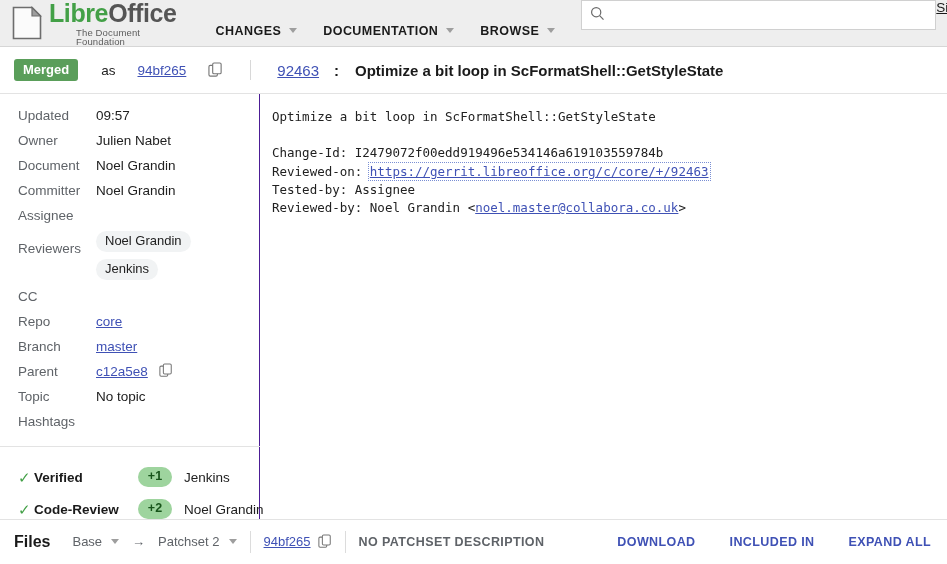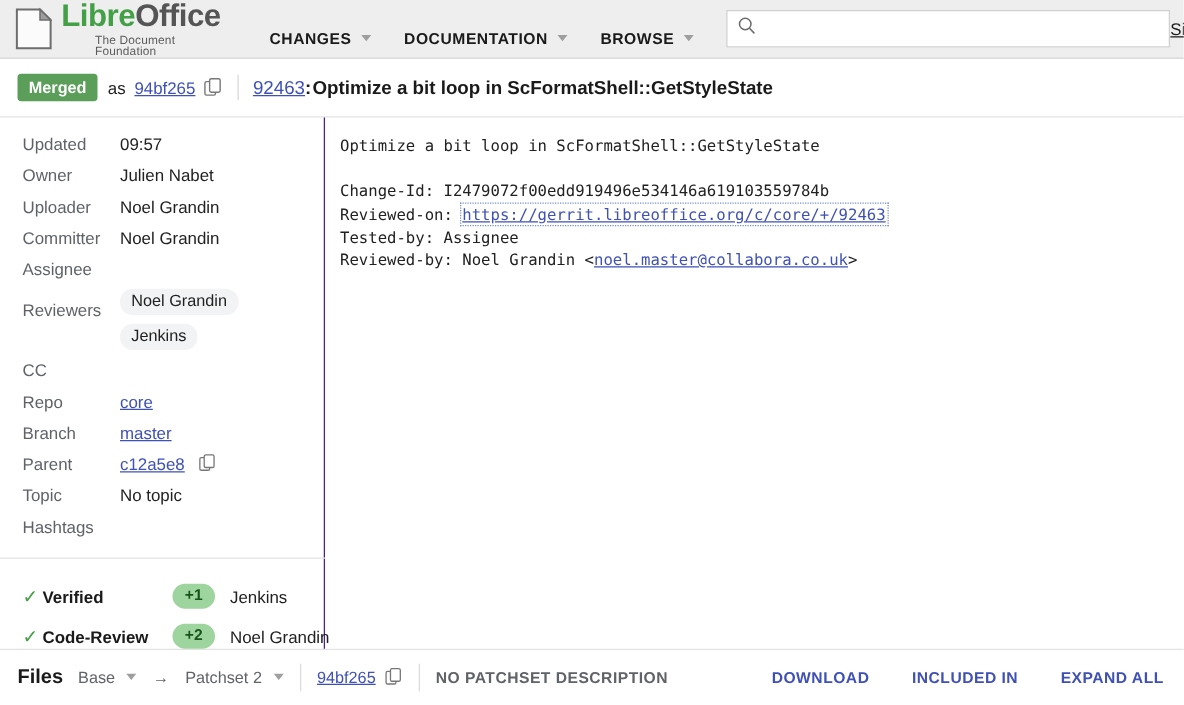--- a/index.html
+++ b/index.html
@@ -16,21 +16,20 @@
     color: #212121;
     -webkit-font-smoothing: antialiased;
   }
 
   
   .topbar {
     height: 47px;
     background: #eeeeee;
     border-bottom: 1px solid #d6d6d6;
     display: flex;
-    align-items: center;
     padding: 0 34px 0 12px;
     box-sizing: border-box;
   }
   .logo-wrap {
     display: flex;
     align-items: center;
     gap: 7px;
     margin-right: 26px;
   }
   .logo-doc {
@@ -116,20 +115,21 @@
   }
 
   
   .change-header {
     height: 47px;
     display: flex;
     align-items: center;
     padding-left: 14px;
     border-bottom: 1px solid #e3e3e3;
     box-sizing: border-box;
+    gap: 15px;
   }
   .status-chip {
     background: #5a9e5a;
     color: #ffffff;
     font-size: 13px;
     font-weight: bold;
     border-radius: 3px;
     padding: 4px 9px 5px;
     line-height: 13px;
   }
@@ -291,21 +291,21 @@
     border-top: 1px solid #e3e3e3;
     display: flex;
     align-items: center;
     padding: 0 16px 0 14px;
     box-sizing: border-box;
   }
   .files-title {
     font-size: 16px;
     font-weight: bold;
     color: #1a1a1a;
-    margin-right: 12px;
+    margin-right: 22px;
   }
   .select-like {
     display: flex;
     align-items: center;
     gap: 9px;
     font-size: 13px;
     color: #5f6368;
     cursor: pointer;
     white-space: nowrap;
   }
@@ -420,21 +420,21 @@
       <tbody>
           <tr>
         <td class="meta-label">Updated</td>
         <td class="meta-value">09:57</td>
       </tr>
       <tr>
         <td class="meta-label">Owner</td>
         <td class="meta-value">Julien Nabet</td>
       </tr>
       <tr>
-        <td class="meta-label">Uploader</td>
+        <td class="meta-label">Document</td>
         <td class="meta-value">Noel Grandin</td>
       </tr>
       <tr>
         <td class="meta-label">Committer</td>
         <td class="meta-value">Noel Grandin</td>
       </tr>
       <tr>
         <td class="meta-label">Assignee</td>
         <td class="meta-value"></td>
       </tr>

